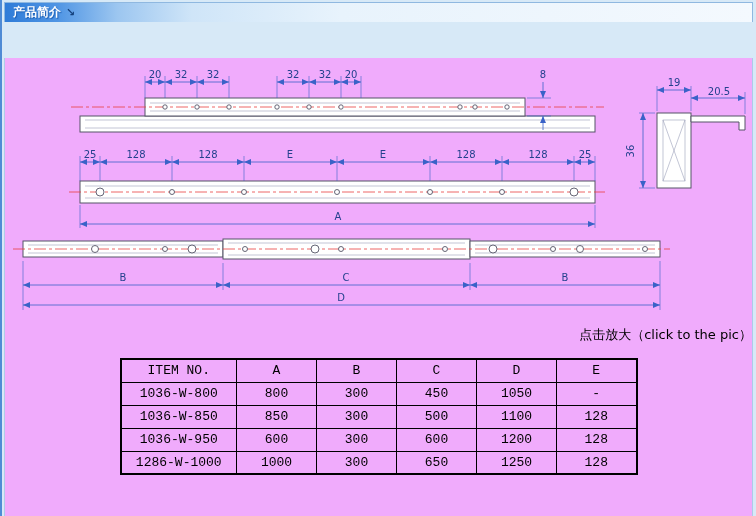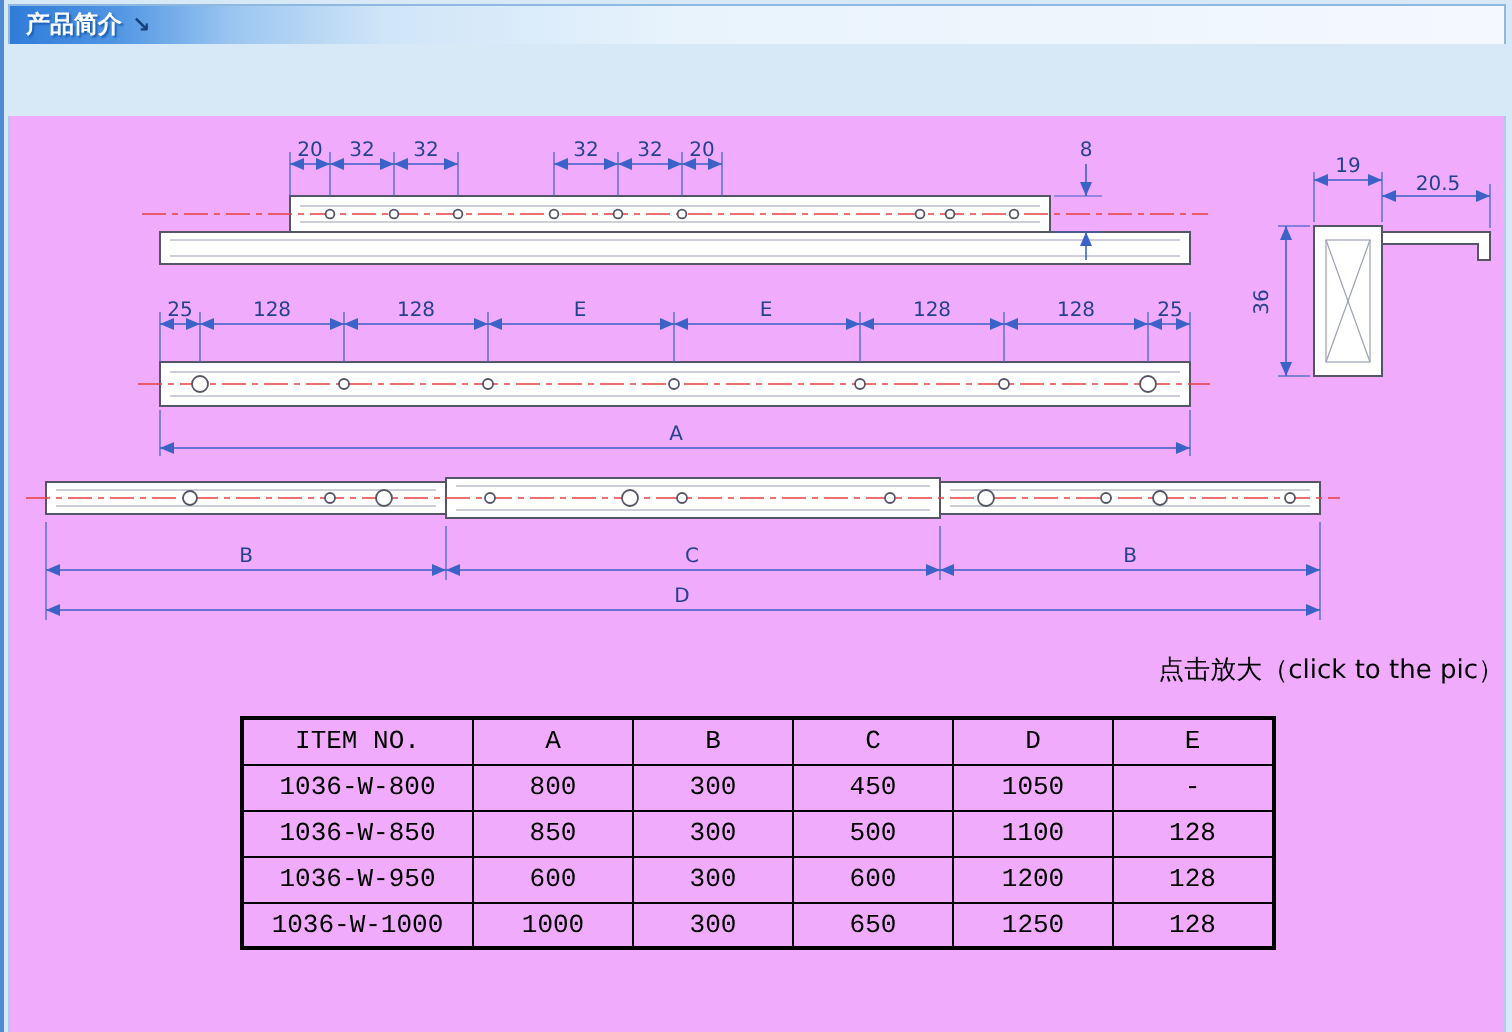--- a/index.html
+++ b/index.html
@@ -266,21 +266,21 @@
         </tr>
         <tr>
           <td>1036-W-950</td>
           <td>600</td>
           <td>300</td>
           <td>600</td>
           <td>1200</td>
           <td>128</td>
         </tr>
         <tr>
-          <td>1036-W-1000</td>
+          <td>1286-W-1000</td>
           <td>1000</td>
           <td>300</td>
           <td>650</td>
           <td>1250</td>
           <td>128</td>
         </tr>
       </tbody>
     </table>
 
   </div>

